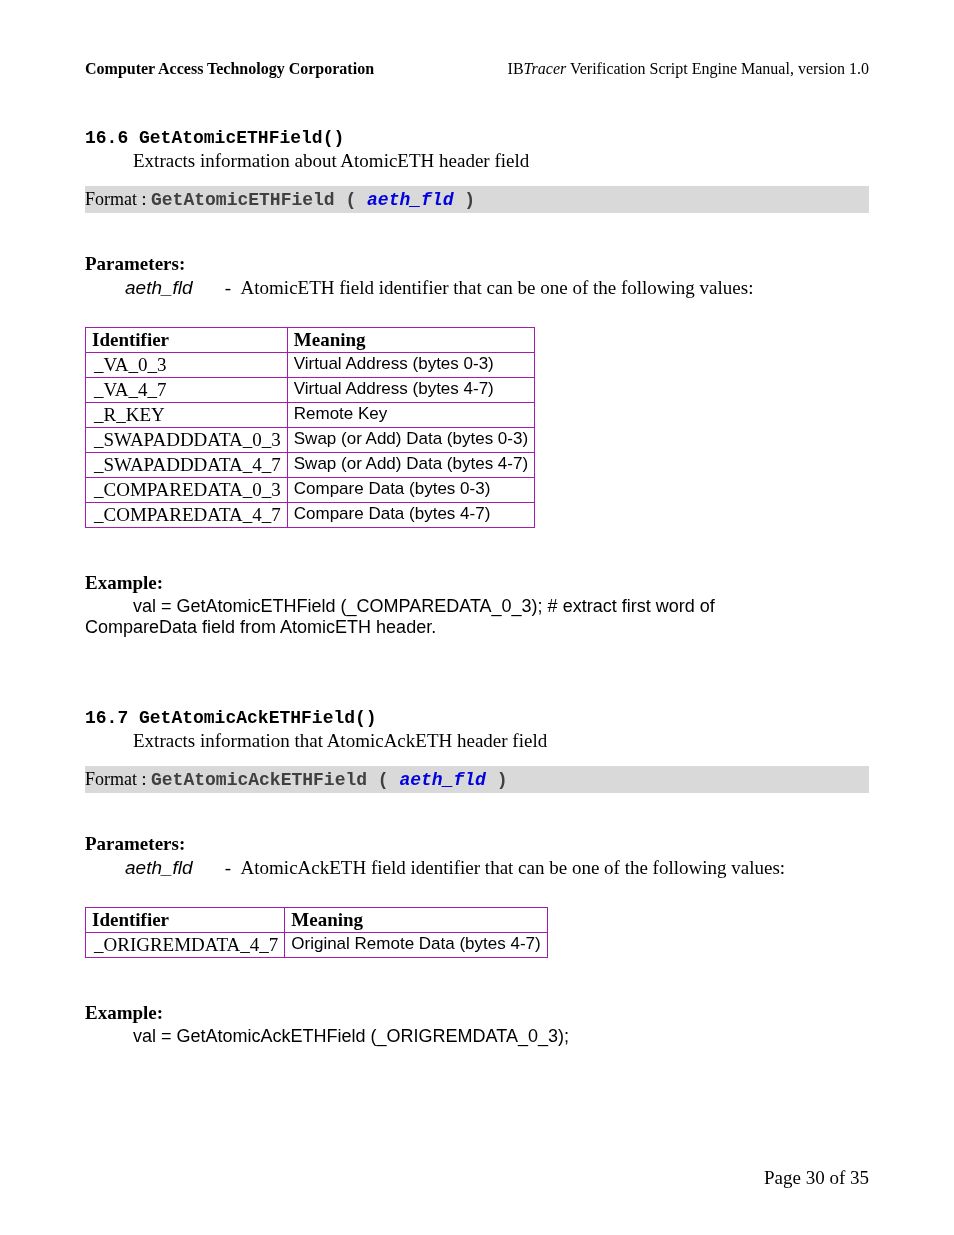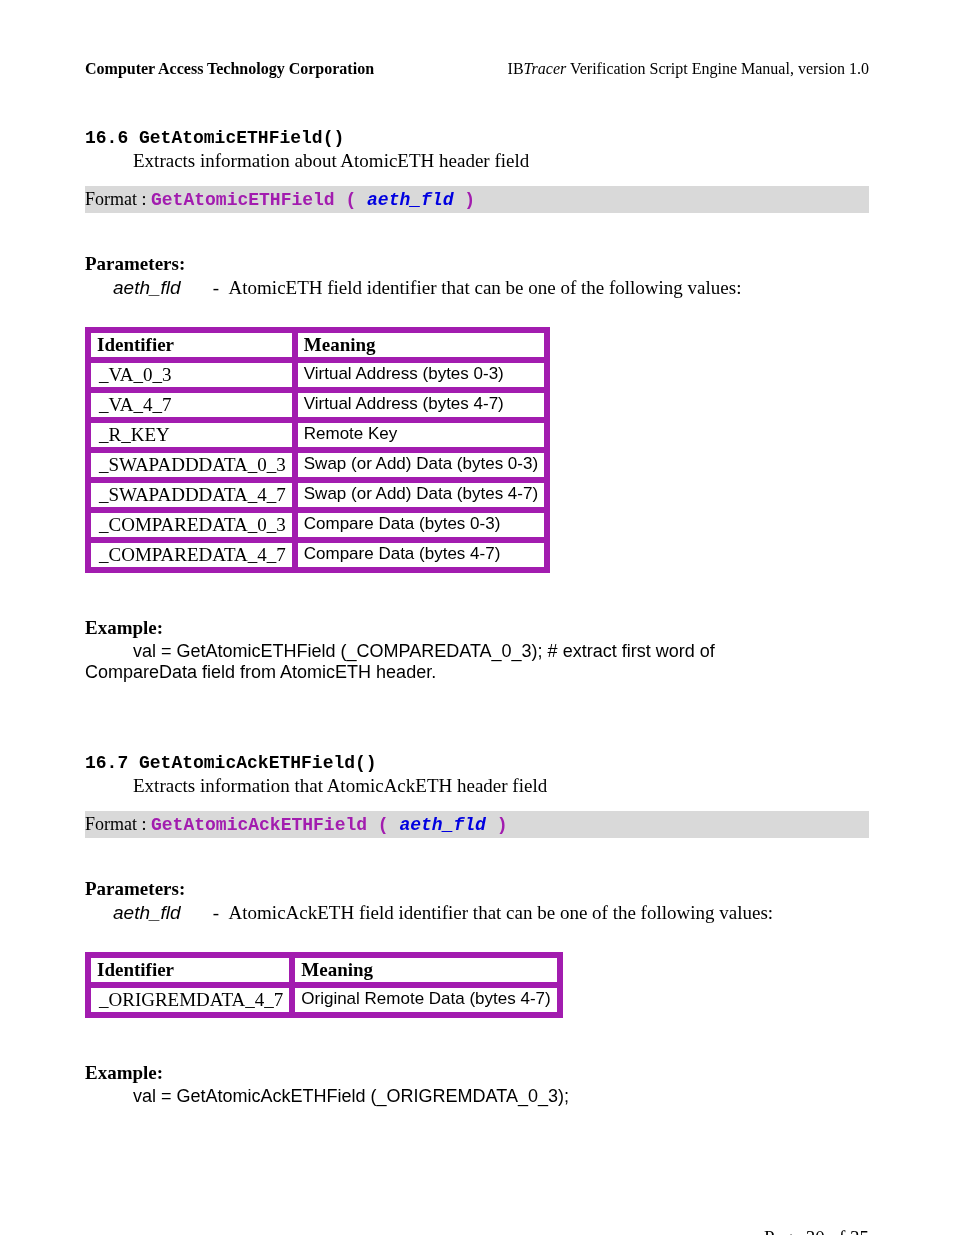--- a/index.html
+++ b/index.html
@@ -41,39 +41,39 @@
     margin-bottom: 40px;
   }
   .format-label {
     font-family: "Times New Roman", serif;
     font-weight: normal;
   }
   .format-colon {
     font-family: "Times New Roman", serif;
     font-weight: normal;
   }
-  .format-func { color: #a21caf; }
+  .format-func { color: #404040; }
   .format-param { color: #0000e0; font-style: italic; }
   .params-label { font-weight: bold; margin-bottom: 2px; }
   .param-row {
-    margin-left: 28px;
+    margin-left: 40px;
     margin-bottom: 28px;
   }
   .param-name {
     font-family: Arial, sans-serif;
     font-style: italic;
     display: inline-block;
     min-width: 95px;
   }
   table.id-table {
     border-collapse: collapse;
     margin-bottom: 44px;
   }
   table.id-table th, table.id-table td {
-    border: 6px solid #a21caf;
+    border: 1px solid #a21caf;
     padding: 1px 6px 1px 6px;
     text-align: left;
     vertical-align: top;
   }
   table.id-table th {
     font-family: "Times New Roman", serif;
     font-weight: bold;
     font-size: 19px;
   }
   table.id-table td.ident {

